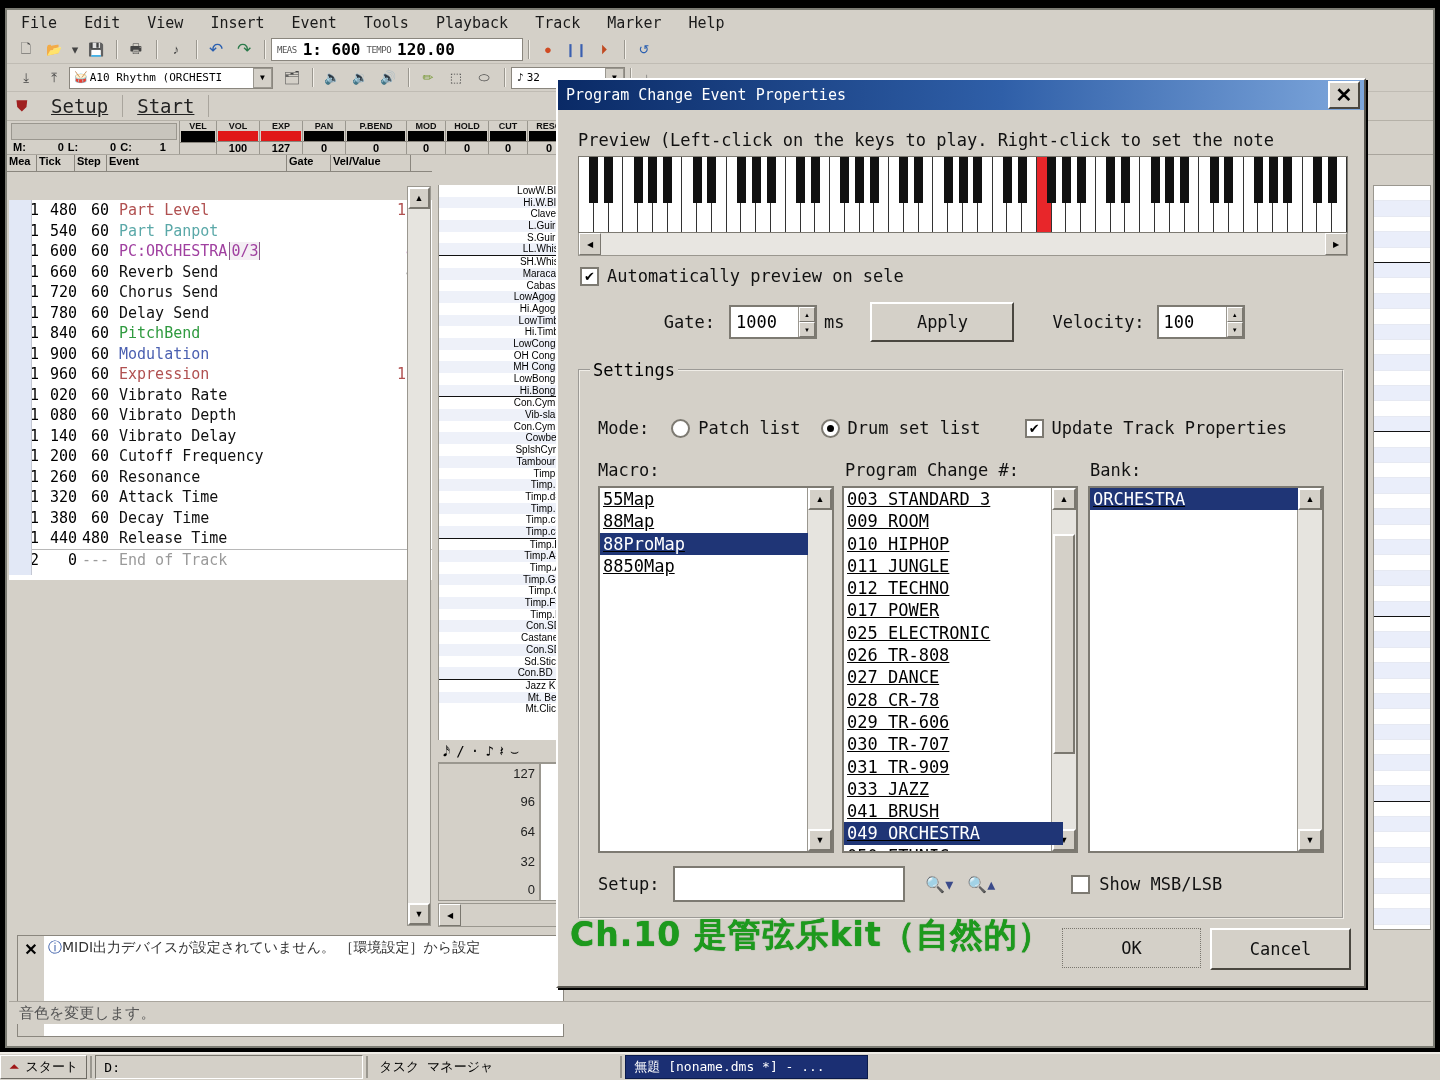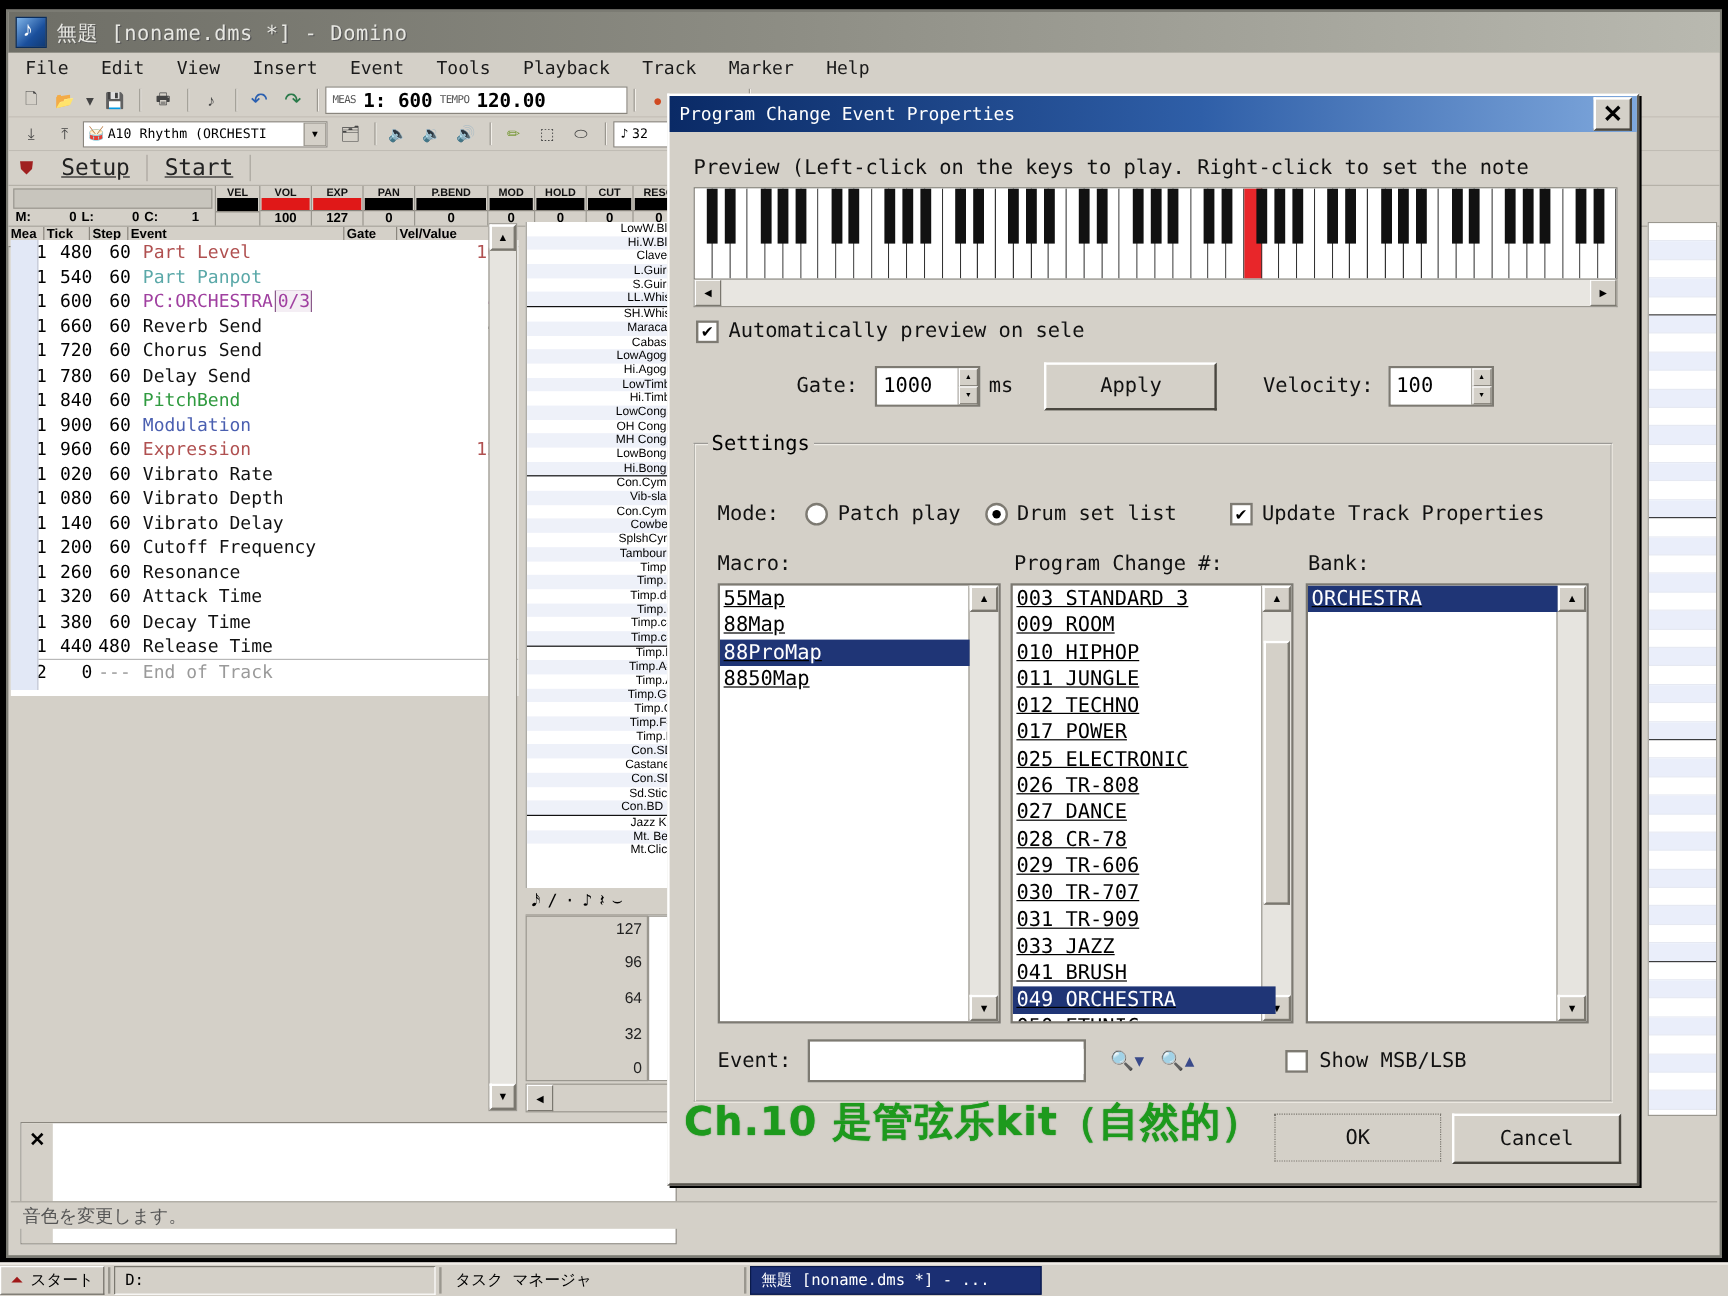--- a/index.html
+++ b/index.html
@@ -104,24 +104,20 @@
   .taskitem.active{background:#1b2f73;color:#fff;border:1px solid #0a1a4a;}
   .taskitem.sunken{border:1px solid #7a776f;border-right-color:#fff;border-bottom-color:#fff;min-width:250px;}
 </style>
 </head>
 <body>
 
 <div id="root">
 
   <div class="app-window">
 
-    <div class="titlebar">
-      <div class="tb-icon"></div>
-      <div class="tb-title">無題 [noname.dms *] - Domino</div>
-    </div>
 
     <div class="menubar">
       <div class="menu-item">File</div>
       <div class="menu-item">Edit</div>
       <div class="menu-item">View</div>
       <div class="menu-item">Insert</div>
       <div class="menu-item">Event</div>
       <div class="menu-item">Tools</div>
       <div class="menu-item">Playback</div>
       <div class="menu-item">Track</div>
@@ -539,20 +535,23 @@
           <div style="height: 15.4px; background: rgb(234, 238, 250); border-bottom: 1px solid rgb(230, 233, 242); box-sizing: border-box;"></div>
           <div style="height: 15.4px; background: rgb(255, 255, 255); border-bottom: 1px solid rgb(230, 233, 242); box-sizing: border-box;"></div>
           <div style="height: 15.4px; background: rgb(234, 238, 250); border-bottom: 1px solid rgb(230, 233, 242); box-sizing: border-box;"></div>
           <div style="height: 15.4px; background: rgb(255, 255, 255); border-bottom: 1px solid rgb(230, 233, 242); box-sizing: border-box;"></div>
           <div style="height: 15.4px; background: rgb(234, 238, 250); border-bottom: 1px solid rgb(230, 233, 242); box-sizing: border-box;"></div>
         </div>
     </div>
 
     <div class="msgpane">
       <div class="msg-x">✕</div>
+      <div style="padding:3px 4px;font-size:14px;font-family:'DejaVu Sans',sans-serif;color:#333;white-space:nowrap;overflow:hidden">
+        <span style="color:#2a4fa0">ⓘ</span><span>MIDI出力デバイスが設定されていません。 ［環境設定］から設定</span>
+      </div>
     </div>
 
     <div class="statusbar">
       <span style="font-size:15px;color:#555;font-family:'DejaVu Sans',sans-serif">音色を変更します。</span>
     </div>
   </div>
 
   <div class="dialog">
 
     <div class="dlg-title">
@@ -686,21 +685,21 @@
       </span>
     </div>
 
     <fieldset class="settings">
       <legend>Settings</legend>
 
       <div style="position:absolute;left:18px;top:38px;display:flex;align-items:center">
         <span class="lbl">Mode:</span>
         <span style="margin-left:22px;display:flex;align-items:center;gap:8px">
           <span class="radio"></span>
-          <span class="lbl">Patch play</span>
+          <span class="lbl">Patch list</span>
         </span>
         <span style="margin-left:20px;display:flex;align-items:center;gap:8px">
           <span class="radio">
               <i></i>
             </span>
           <span class="lbl">Drum set list</span>
         </span>
         <span style="margin-left:44px;display:flex;align-items:center;gap:8px">
           <span class="chk">✔</span>
           <span class="lbl">Update Track Properties</span>
@@ -755,21 +754,21 @@
         <div id="bank-rows" style="position:relative;z-index:1;margin-right:24px">
             <div class="lrow sel">ORCHESTRA</div>
           </div>
         <div class="vscroll">
           <div class="vs-btn">▲</div>
           <div class="vs-btn" style="position:absolute;bottom:0;left:0;right:0">▼</div>
         </div>
       </div>
 
       <div style="position:absolute;left:18px;top:486px;display:flex;align-items:center;width:730px">
-        <span class="lbl">Event:</span>
+        <span class="lbl">Setup:</span>
         <span class="txtin" style="width:228px;margin-left:14px;display:flex;align-items:center">
           <input style="border: none; outline: none; width: 100%; font-size: 16px; font-family: &quot;DejaVu Sans Mono&quot;, monospace; padding-left: 4px;" value="">
         </span>
         <span style="margin-left:20px;color:#3a4a8a;font-size:16px">🔍▾</span>
         <span style="margin-left:14px;color:#3a4a8a;font-size:16px">🔍▴</span>
         <span style="margin-left:76px;display:flex;align-items:center;gap:9px">
           <span class="chk"></span>
           <span class="lbl">Show MSB/LSB</span>
         </span>
       </div>

